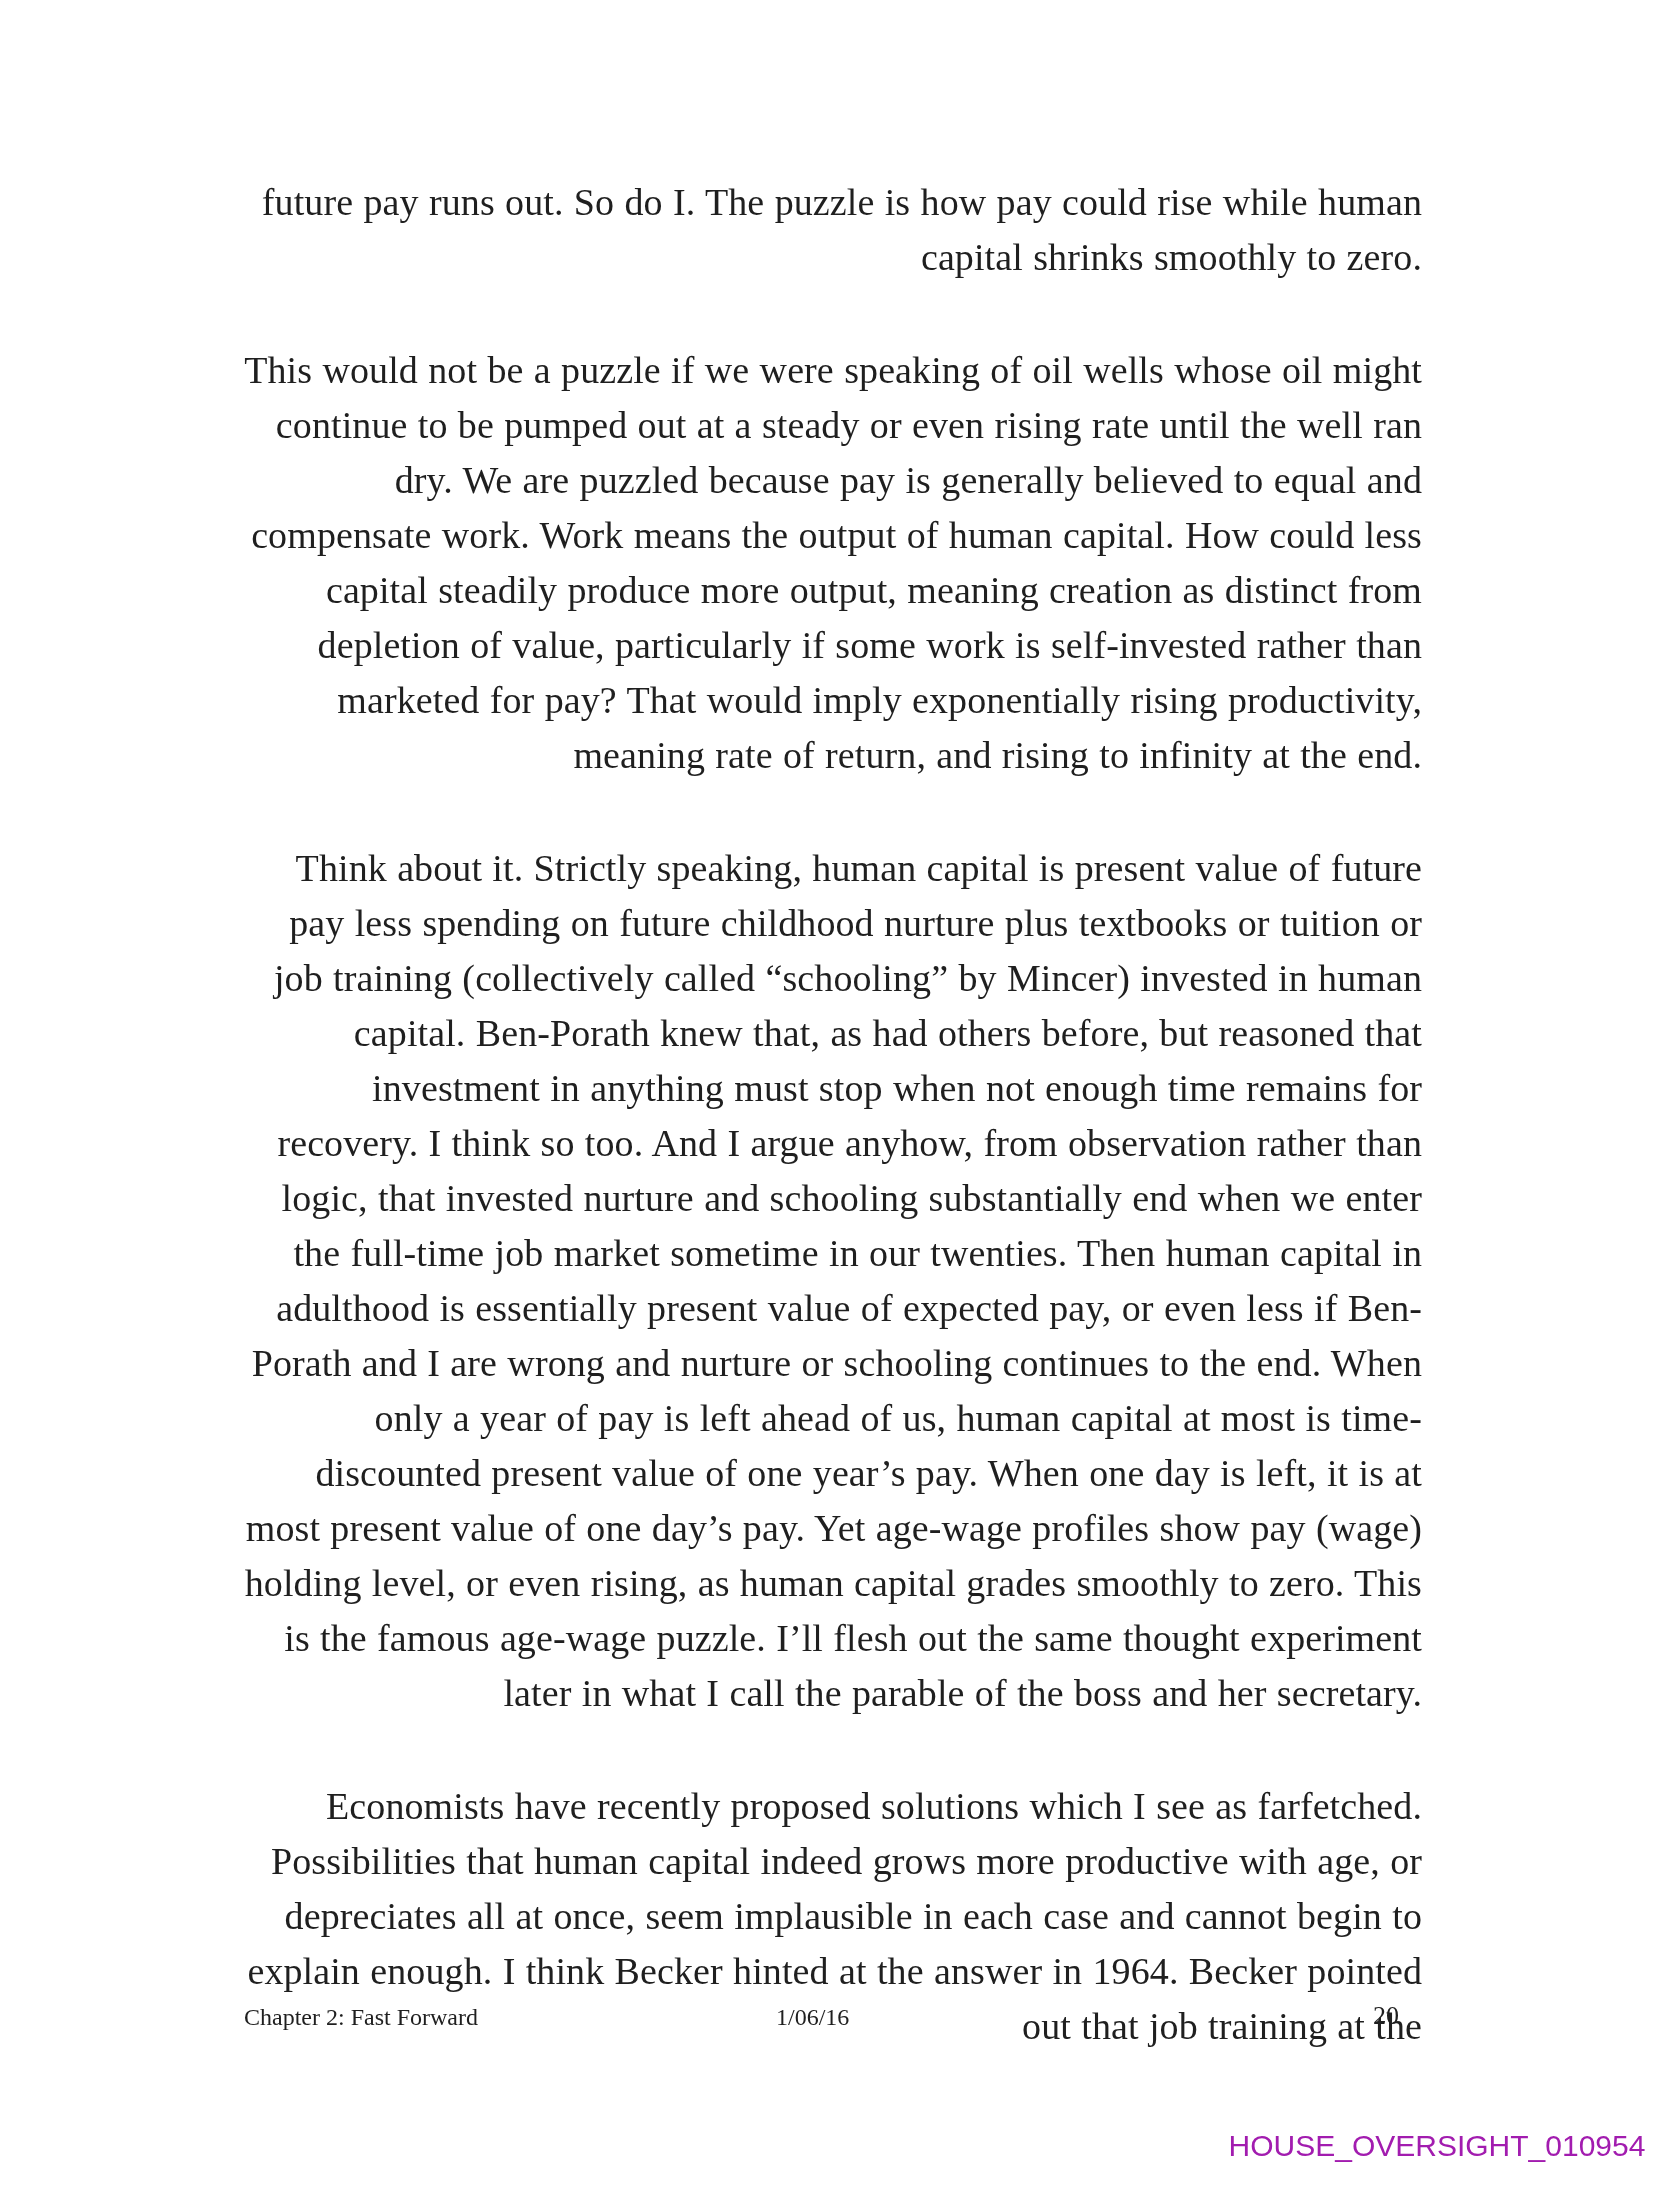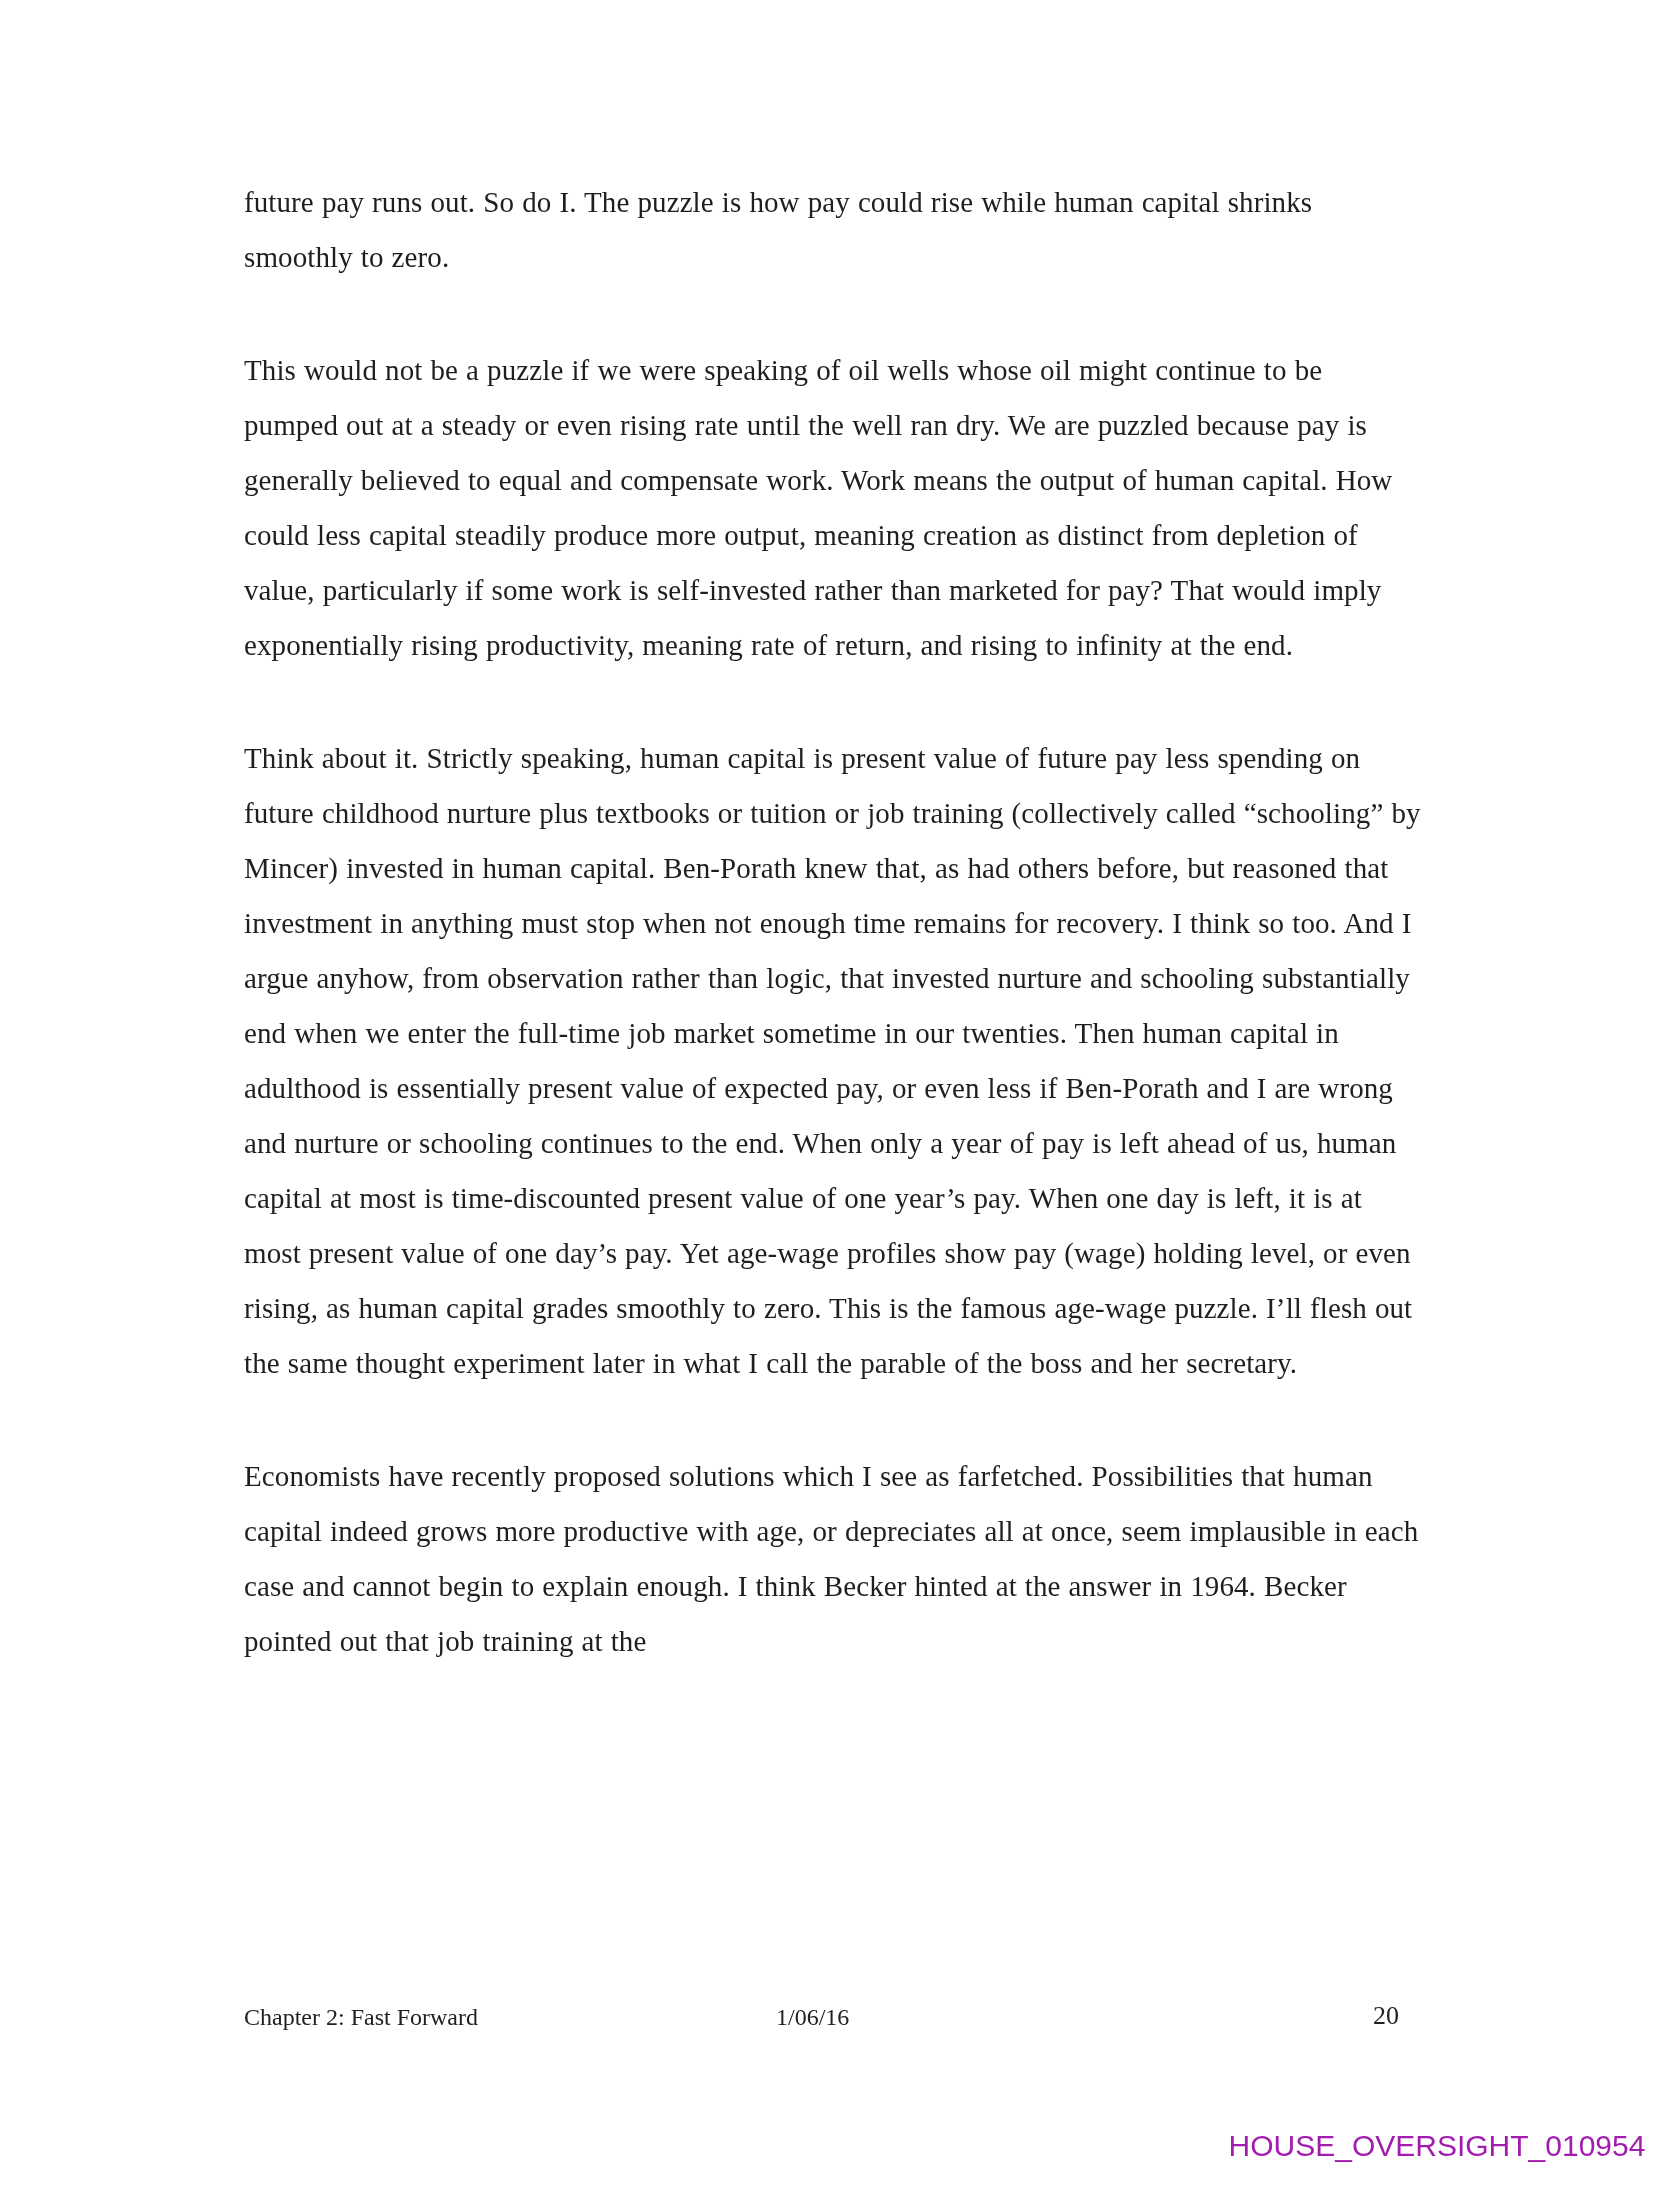--- a/index.html
+++ b/index.html
@@ -21,23 +21,23 @@
     inset: 0;
     background: #ffffff;
   }
   .content {
     position: absolute;
     left: 244px;
     top: 175px;
     width: 1178px;
   }
   .para {
-    font-size: 29px;
+    font-size: 38px;
     line-height: 55px;
-    text-align: left;
+    text-align: right;
     margin: 0 0 58px 0;
     color: #1f1f1f;
     letter-spacing: 0.1px;
     word-spacing: 0.7px;
   }
   .para:last-child { margin-bottom: 0; }
   .footer {
     position: absolute;
     left: 0;
     top: 2004px;

